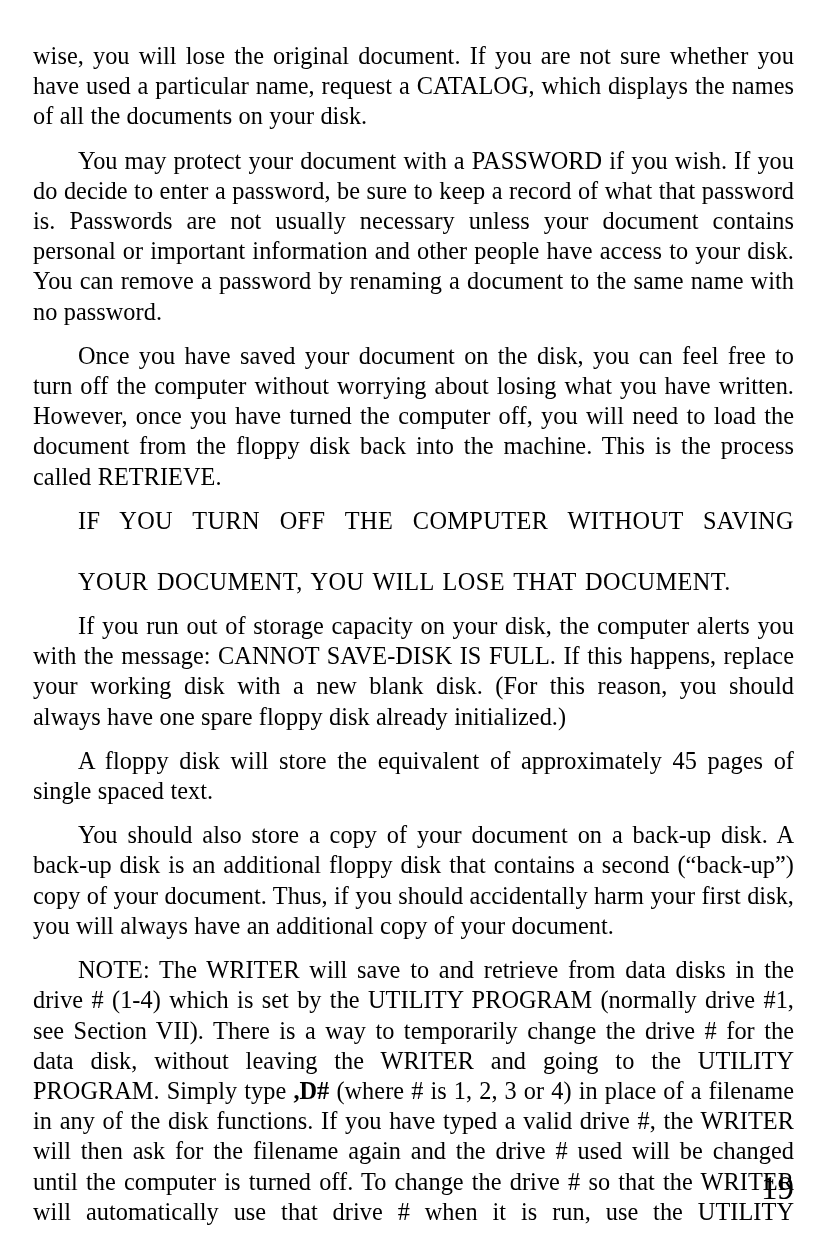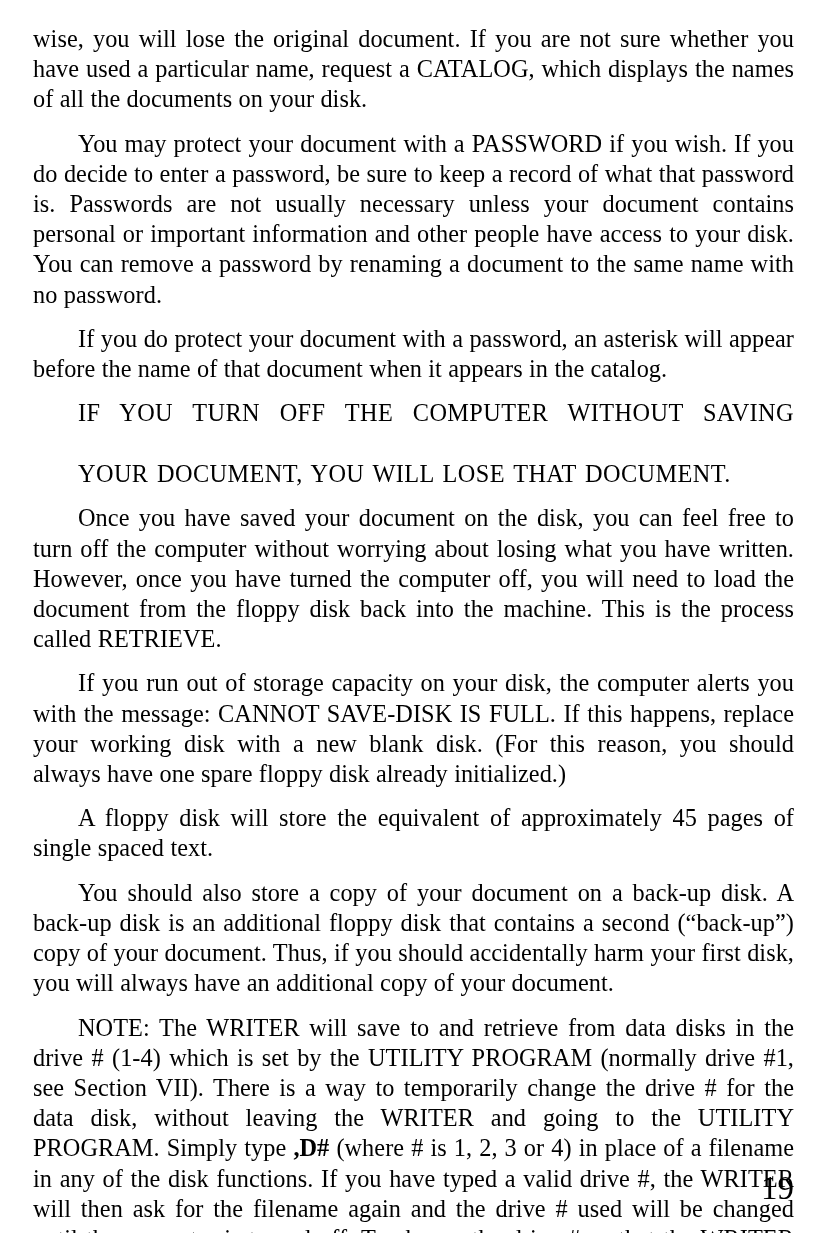--- a/index.html
+++ b/index.html
@@ -18,21 +18,21 @@
     background: #ffffff;
     overflow: hidden;
   }
   #text-column {
     position: absolute;
     left: 33px;
     top: 24px;
     width: 761px;
   }
   p.para {
-    margin: 0 0 0 0;
+    margin: 17px 0 0 0;
     font-size: 24.3px;
     line-height: 30.2px;
     text-align: justify;
     text-indent: 45px;
     letter-spacing: 0.05px;
     word-spacing: 0.2px;
     -webkit-hyphens: none;
     hyphens: none;
   }
   p.para.first {
@@ -77,28 +77,27 @@
 <body>
 
 <div id="page">
 
   <div id="text-column">
 
     <p class="para first">wise, you will lose the original document. If you are not sure whether you have used a particular name, request a CATALOG, which displays the names of all the documents on your disk.</p>
 
     <p class="para">You may protect your document with a PASSWORD if you wish. If you do decide to enter a password, be sure to keep a record of what that password is. Passwords are not usually necessary unless your document contains personal or important information and other people have access to your disk. You can remove a password by renaming a document to the same name with no password.</p>
 
-    <p class="para">If you do protect your document with a password, an asterisk will appear before the name of that document when it appears in the catalog.</p>
+
+    <p class="para">Once you have saved your document on the disk, you can feel free to turn off the computer without worrying about losing what you have written. However, once you have turned the computer off, you will need to load the document from the floppy disk back into the machine. This is the process called RETRIEVE.</p>
 
     <p class="para caps">
       <span class="j" style="text-indent:45px;">IF YOU TURN OFF THE COMPUTER WITHOUT SAVING</span>
       <span class="lastline">YOUR DOCUMENT, YOU WILL LOSE THAT DOCUMENT.</span>
     </p>
-
-    <p class="para">Once you have saved your document on the disk, you can feel free to turn off the computer without worrying about losing what you have written. However, once you have turned the computer off, you will need to load the document from the floppy disk back into the machine. This is the process called RETRIEVE.</p>
 
     <p class="para">If you run out of storage capacity on your disk, the computer alerts you with the message: CANNOT SAVE-DISK IS FULL. If this happens, replace your working disk with a new blank disk. (For this reason, you should always have one spare floppy disk already initialized.)</p>
 
     <p class="para">A floppy disk will store the equivalent of approximately 45 pages of single spaced text.</p>
 
     <p class="para">You should also store a copy of your document on a back-up disk. A back-up disk is an additional floppy disk that contains a second (“back-up”) copy of your document. Thus, if you should accidentally harm your first disk, you will always have an additional copy of your document.</p>
 
     <p class="para"><span>NOTE: The WRITER will save to and retrieve from data disks in the drive # (1-4) which is set by the UTILITY PROGRAM (normally drive #1, see Section VII). There is a way to temporarily change the drive # for the data disk, without leaving the WRITER and going to the UTILITY PROGRAM. Simply type </span><b class="bold">,D#</b><span> (where # is 1, 2, 3 or 4) in place of a filename in any of the disk functions. If you have typed a valid drive #, the WRITER will then ask for the filename again and the drive # used will be changed until the computer is turned off. To change the drive # so that the WRITER will automatically use that drive # when it is run, use the UTILITY PROGRAM.</span></p>
 
   </div>

